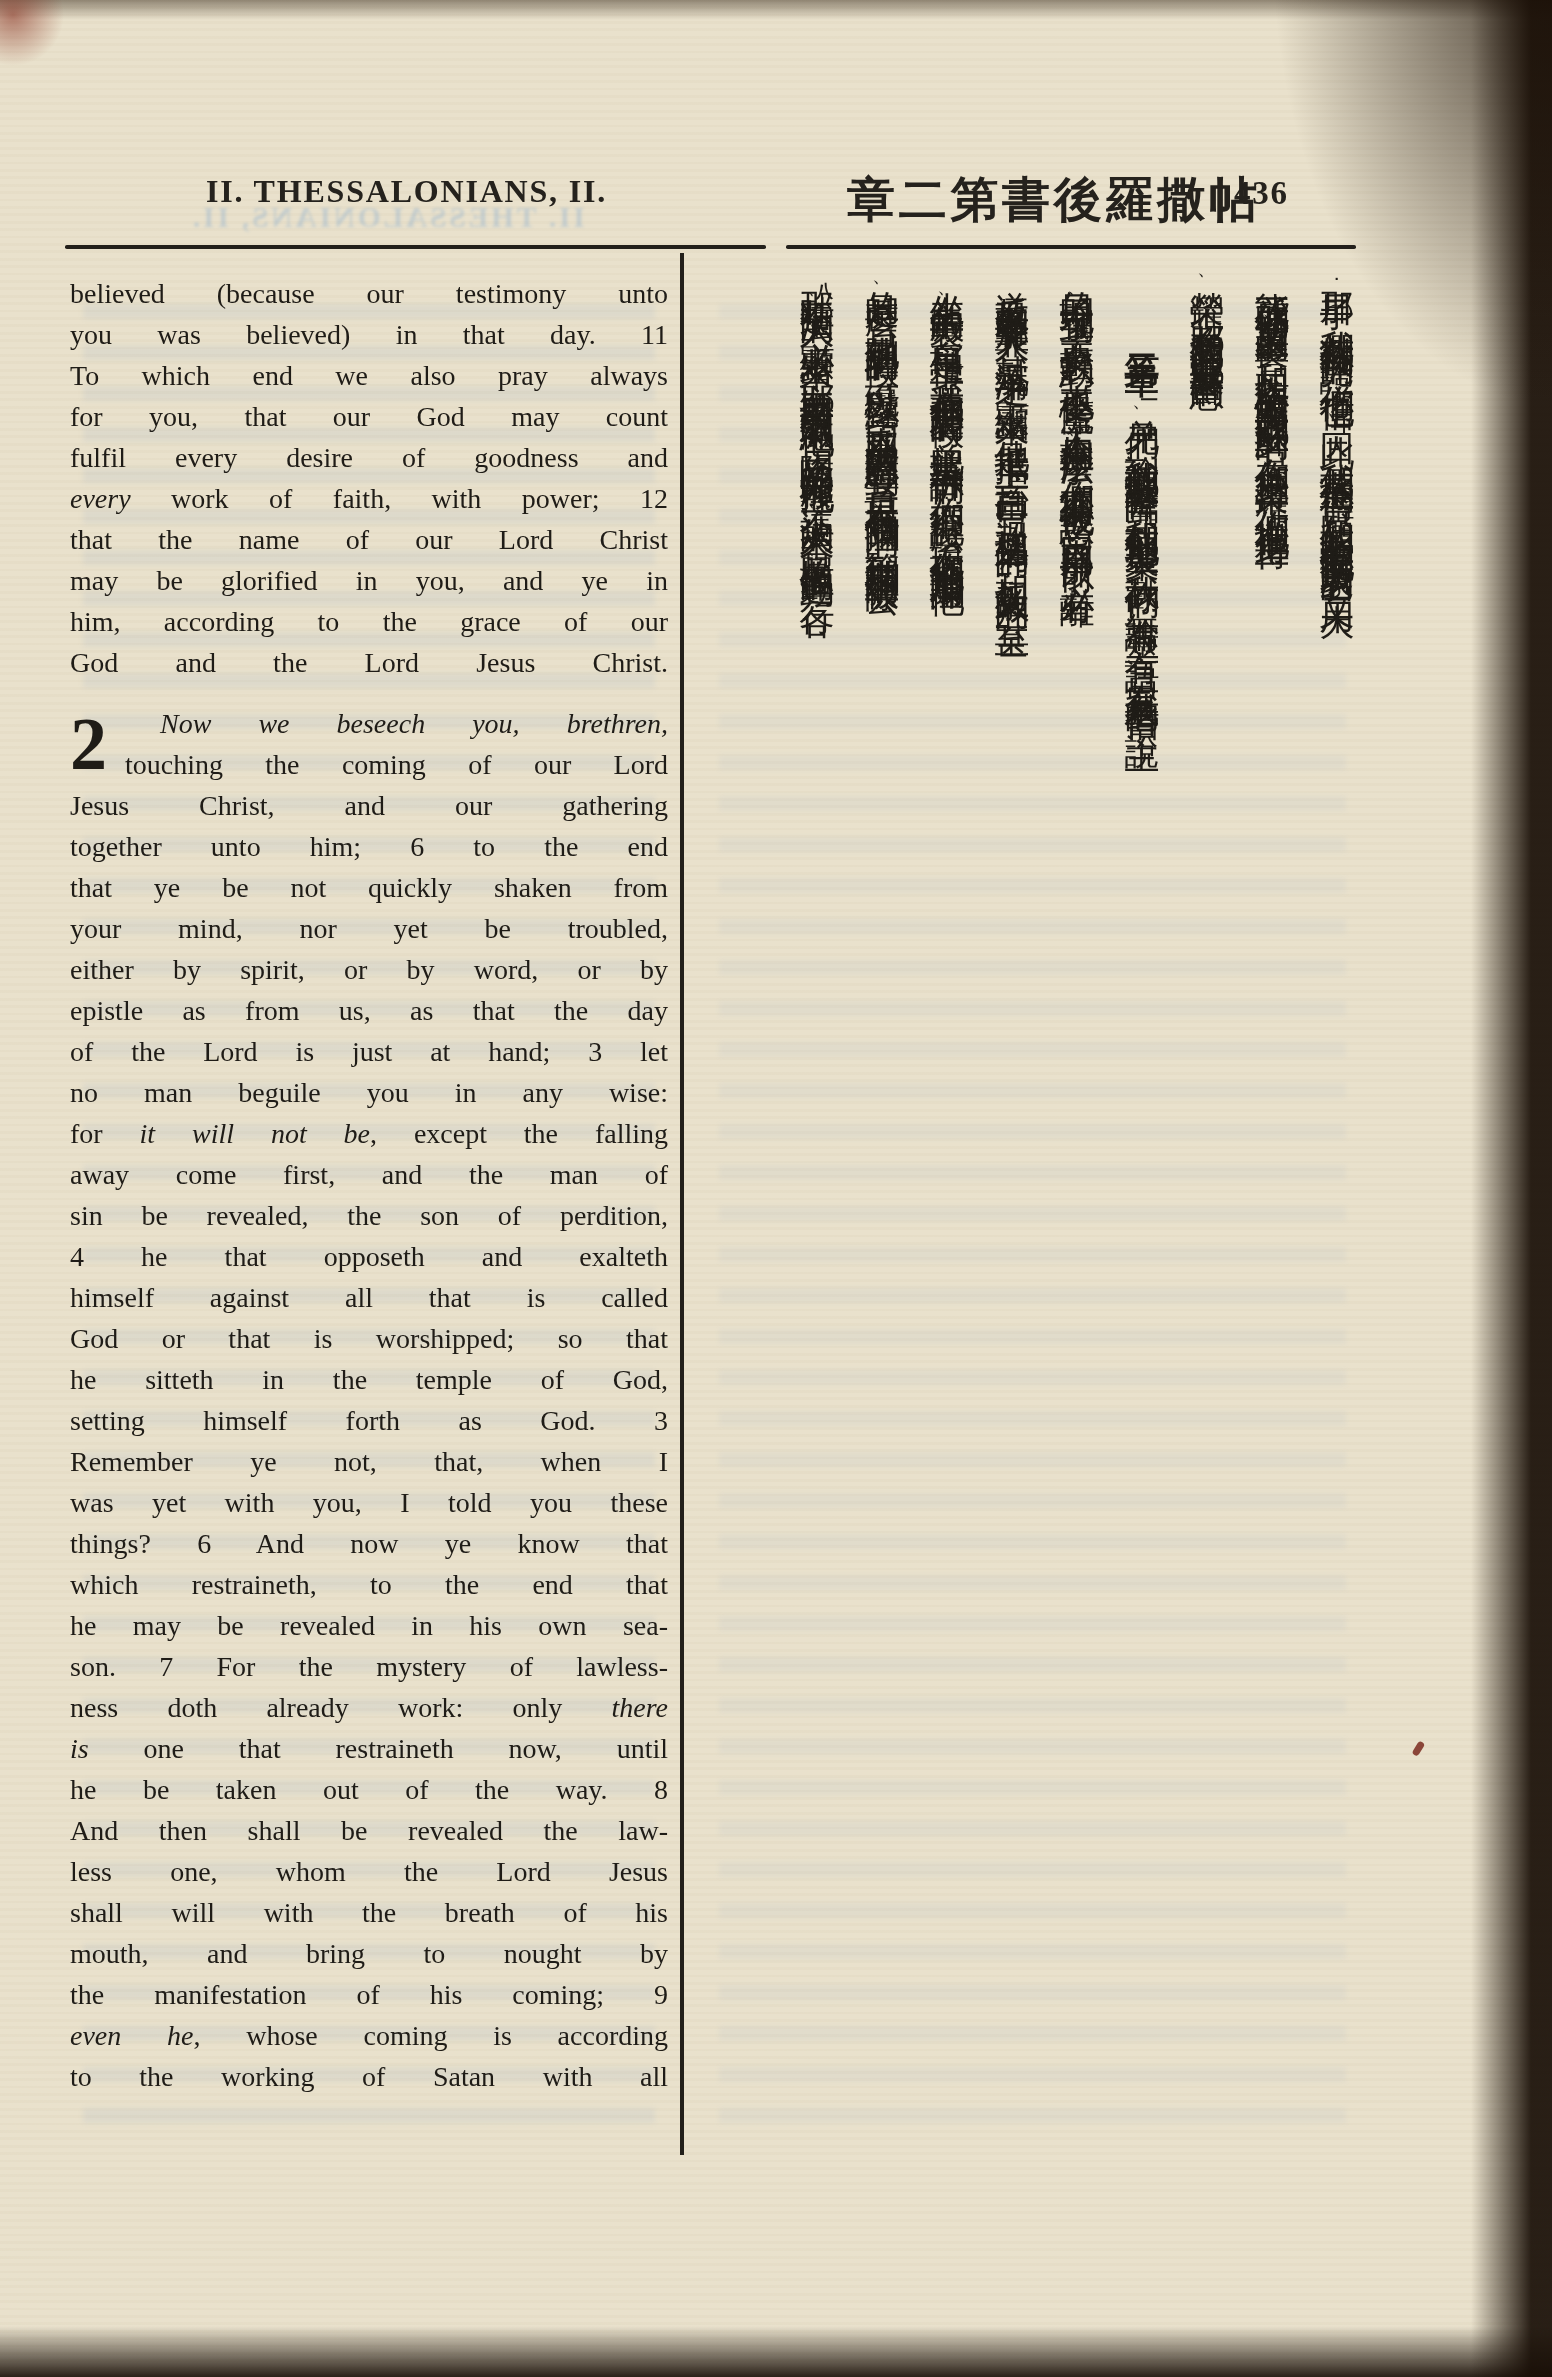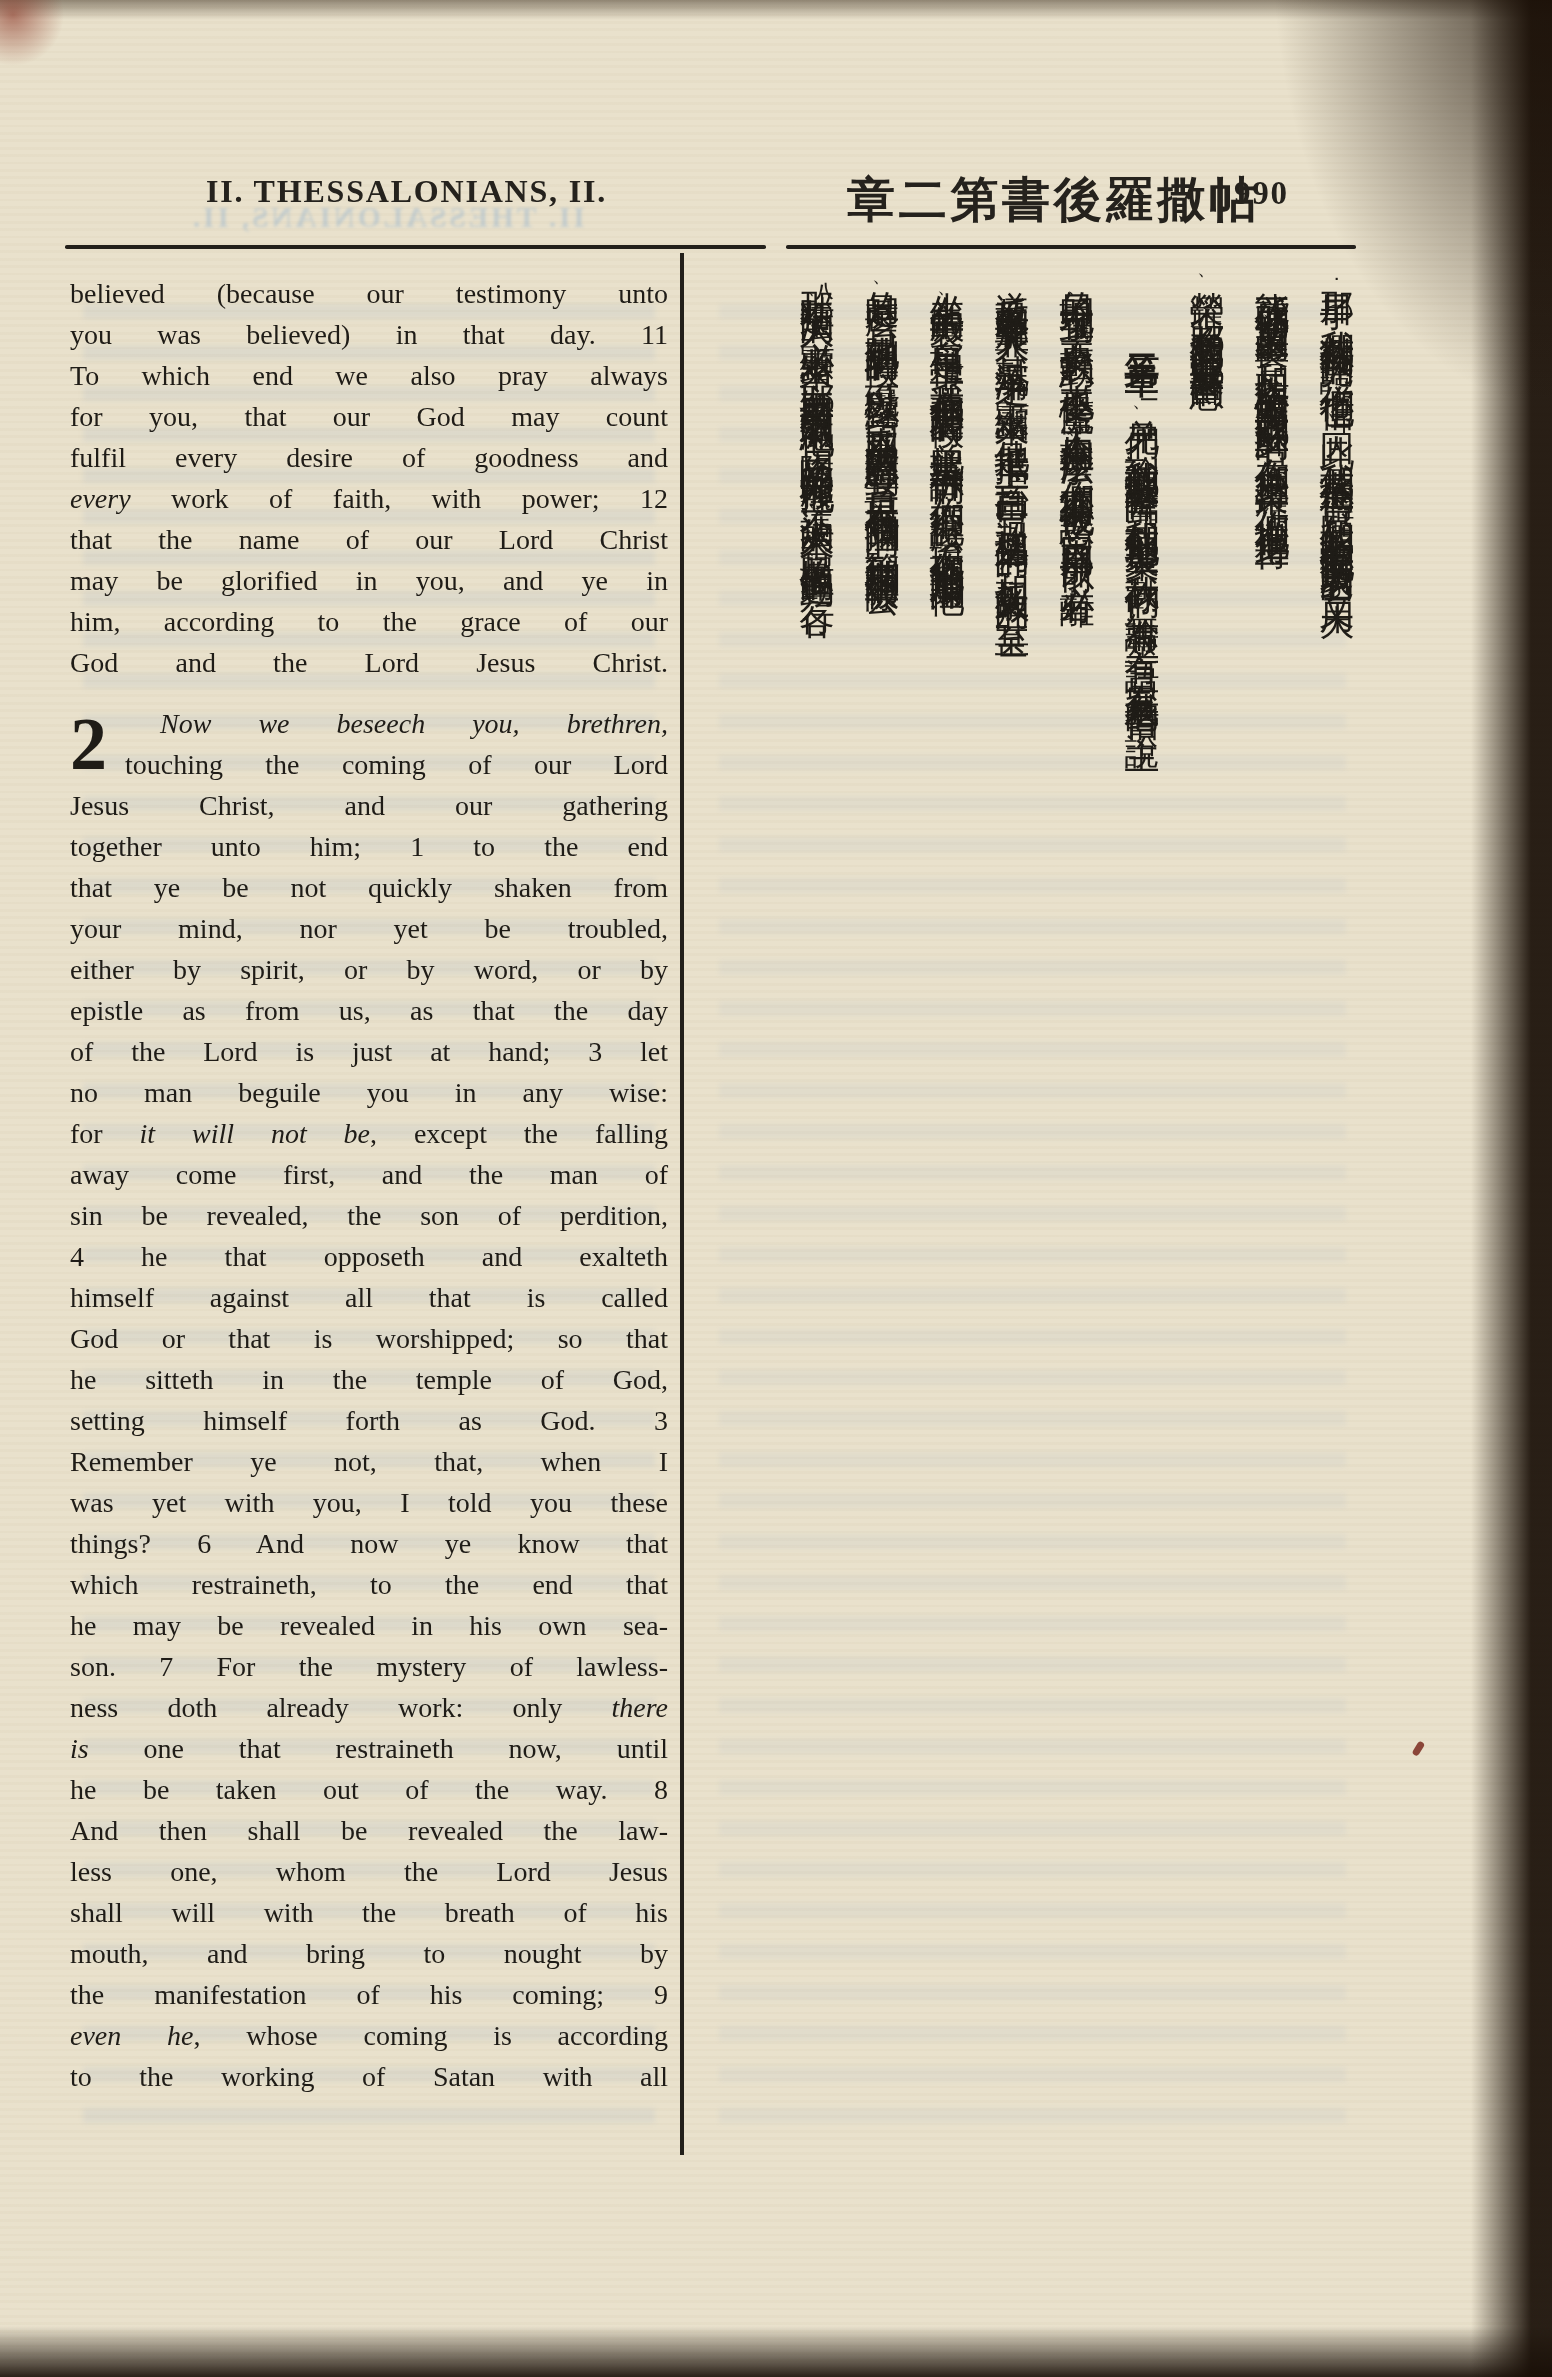--- a/index.html
+++ b/index.html
@@ -92,21 +92,21 @@
 
 <div class="page">
 
   <div class="ghost stripes" style="left:83px;top:304px;width:572px;height:1826px;"></div>
   <div class="ghost stripes" style="left:719px;top:304px;width:627px;height:1826px;opacity:.35;"></div>
   <div class="ghost-title">II. THESSALONIANS, II.</div>
   <div class="speck"></div>
 
   <div class="hdr-en">II. THESSALONIANS, II.</div>
   <div class="hdr-zh">章二第書後羅撒帖</div>
-  <div class="hdr-num">990</div>
+  <div class="hdr-num">436</div>
   <div class="rule r1"></div>
   <div class="rule r2"></div>
   <div class="vdivider"></div>
 
   <div class="encol" id="english-col">
       <div class="para">
         <div class="eline"><span>believed (because our testimony unto</span></div>
         <div class="eline"><span>you was believed) in that day. 11</span></div>
         <div class="eline"><span>To which end we also pray always</span></div>
         <div class="eline"><span>for you, that our God may count</span></div>
@@ -116,21 +116,21 @@
         <div class="eline"><span>may be glorified in you, and ye in</span></div>
         <div class="eline"><span>him, according to the grace of our</span></div>
         <div class="eline"><span>God and the Lord Jesus Christ.</span></div>
       </div>
       <div class="pgap"></div>
       <div class="para">
         <span class="dropcap">2</span>
         <div class="eline indent1"><span>Now we beseech you, brethren,</span></div>
         <div class="eline indent2"><span>touching the coming of our Lord</span></div>
         <div class="eline"><span>Jesus Christ, and our gathering</span></div>
-        <div class="eline"><span>together unto him; 1 to the end</span></div>
+        <div class="eline"><span>together unto him; 6 to the end</span></div>
         <div class="eline"><span>that ye be not quickly shaken from</span></div>
         <div class="eline"><span>your mind, nor yet be troubled,</span></div>
         <div class="eline"><span>either by spirit, or by word, or by</span></div>
         <div class="eline"><span>epistle as from us, as that the day</span></div>
         <div class="eline"><span>of the Lord is just at hand; 3 let</span></div>
         <div class="eline"><span>no man beguile you in any wise:</span></div>
         <div class="eline"><span>for </span><i>it will not be</i><span>, except the falling</span></div>
         <div class="eline"><span>away come first, and the man of</span></div>
         <div class="eline"><span>sin be revealed, the son of perdition,</span></div>
         <div class="eline"><span>4 he that opposeth and exalteth</span></div>

